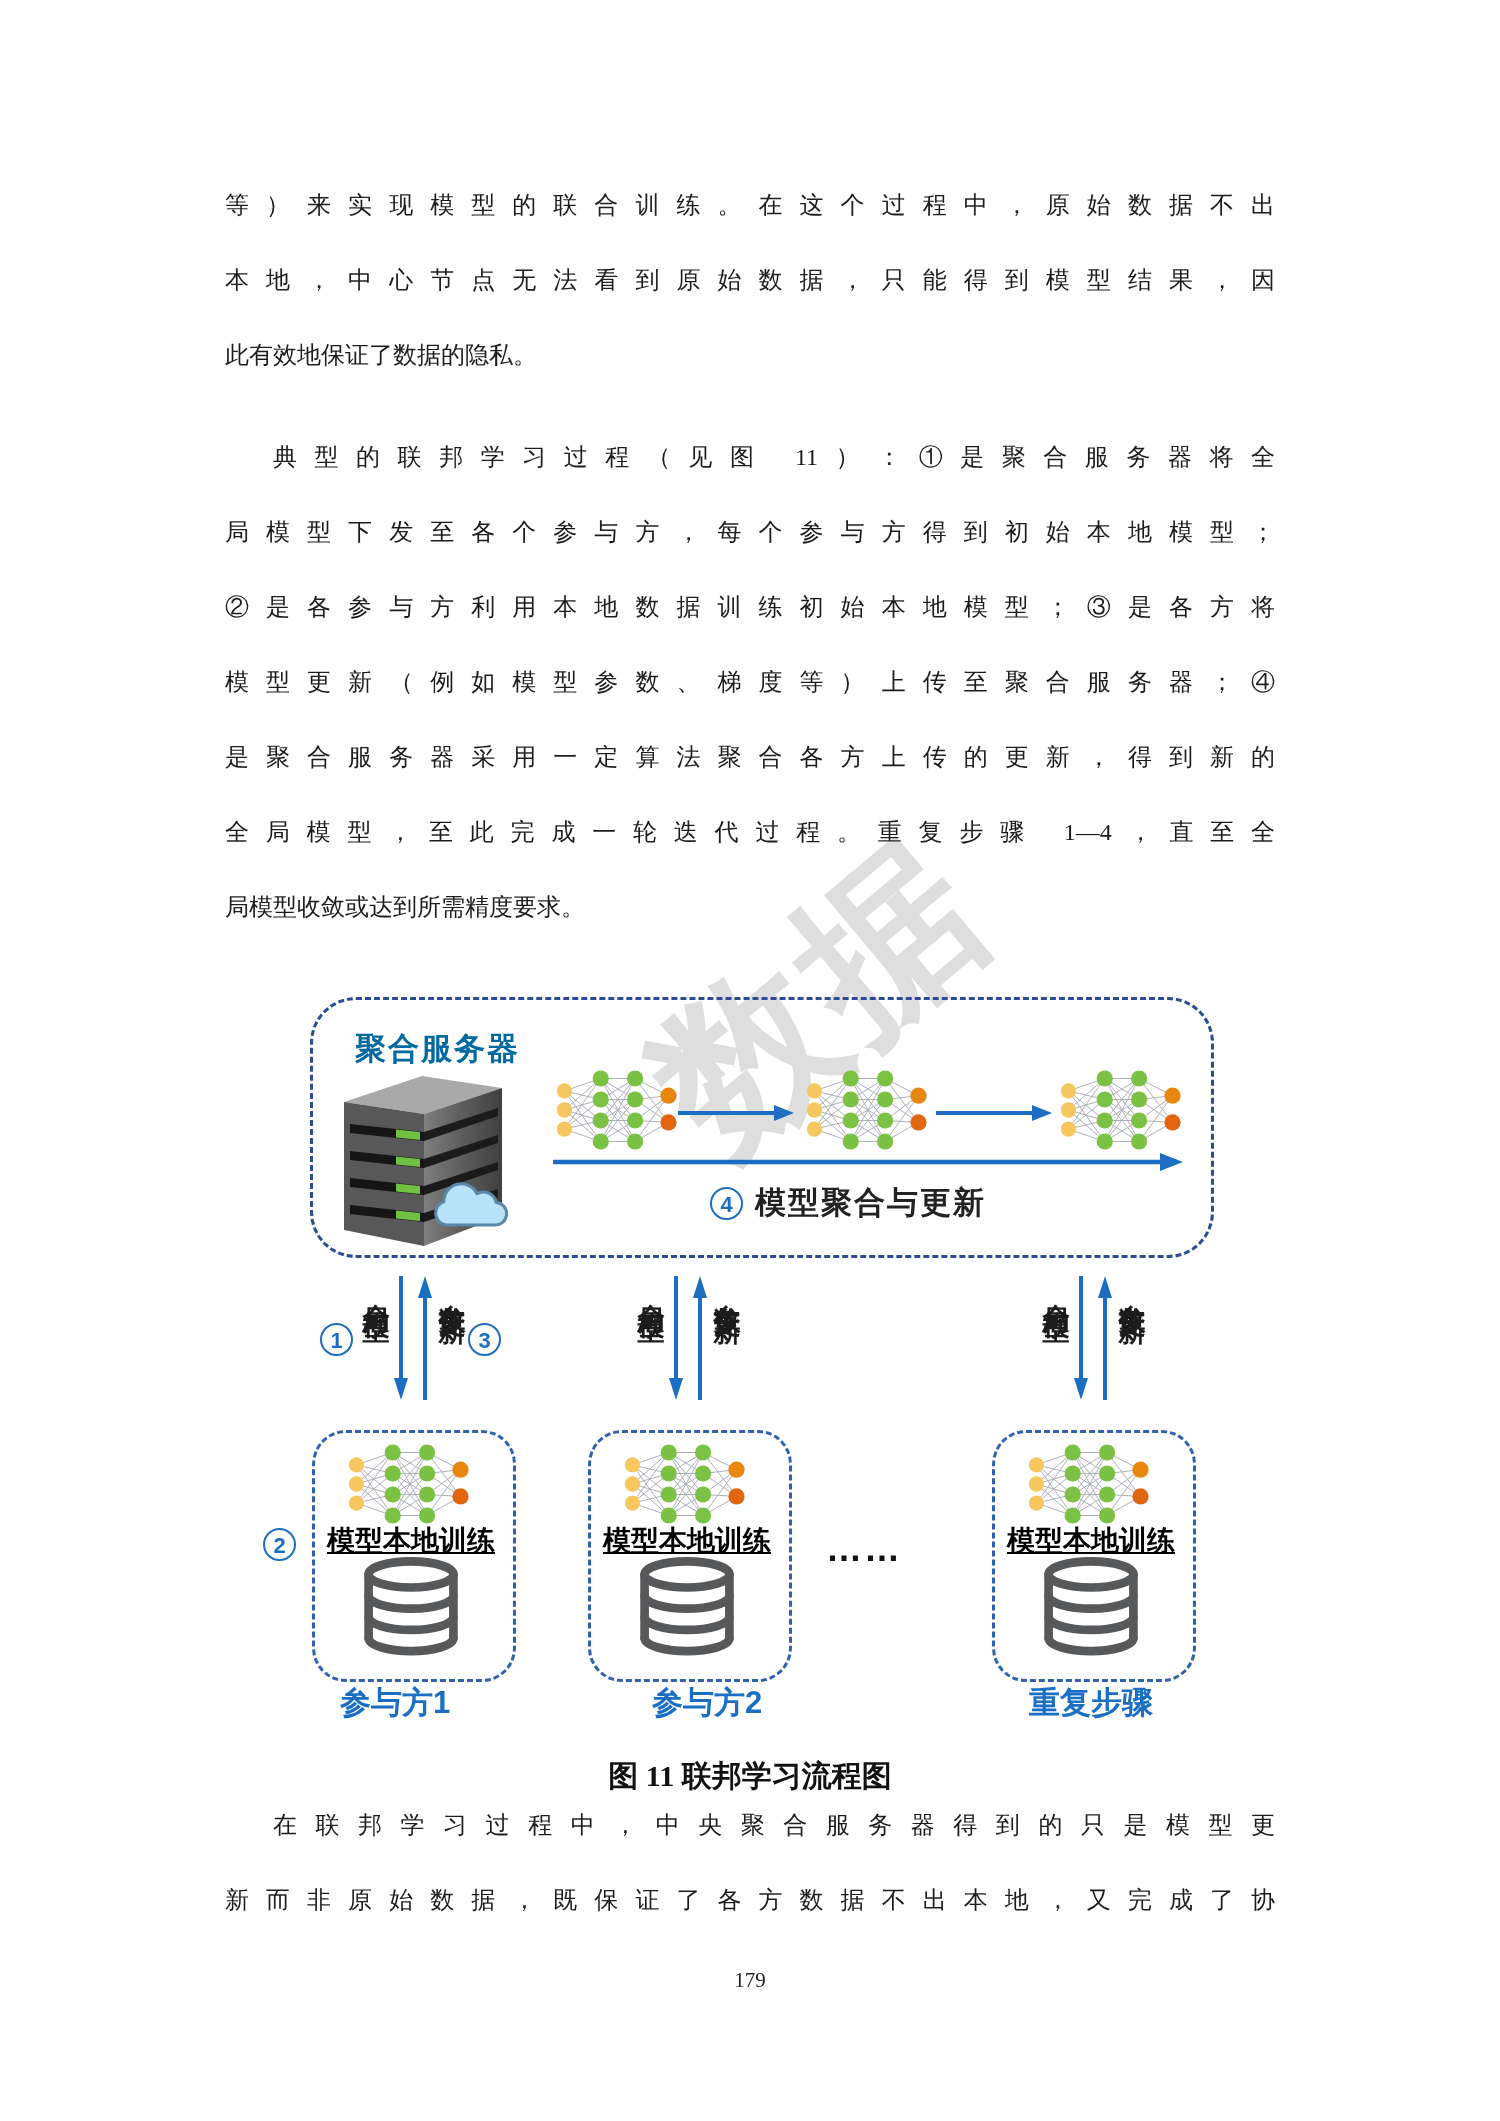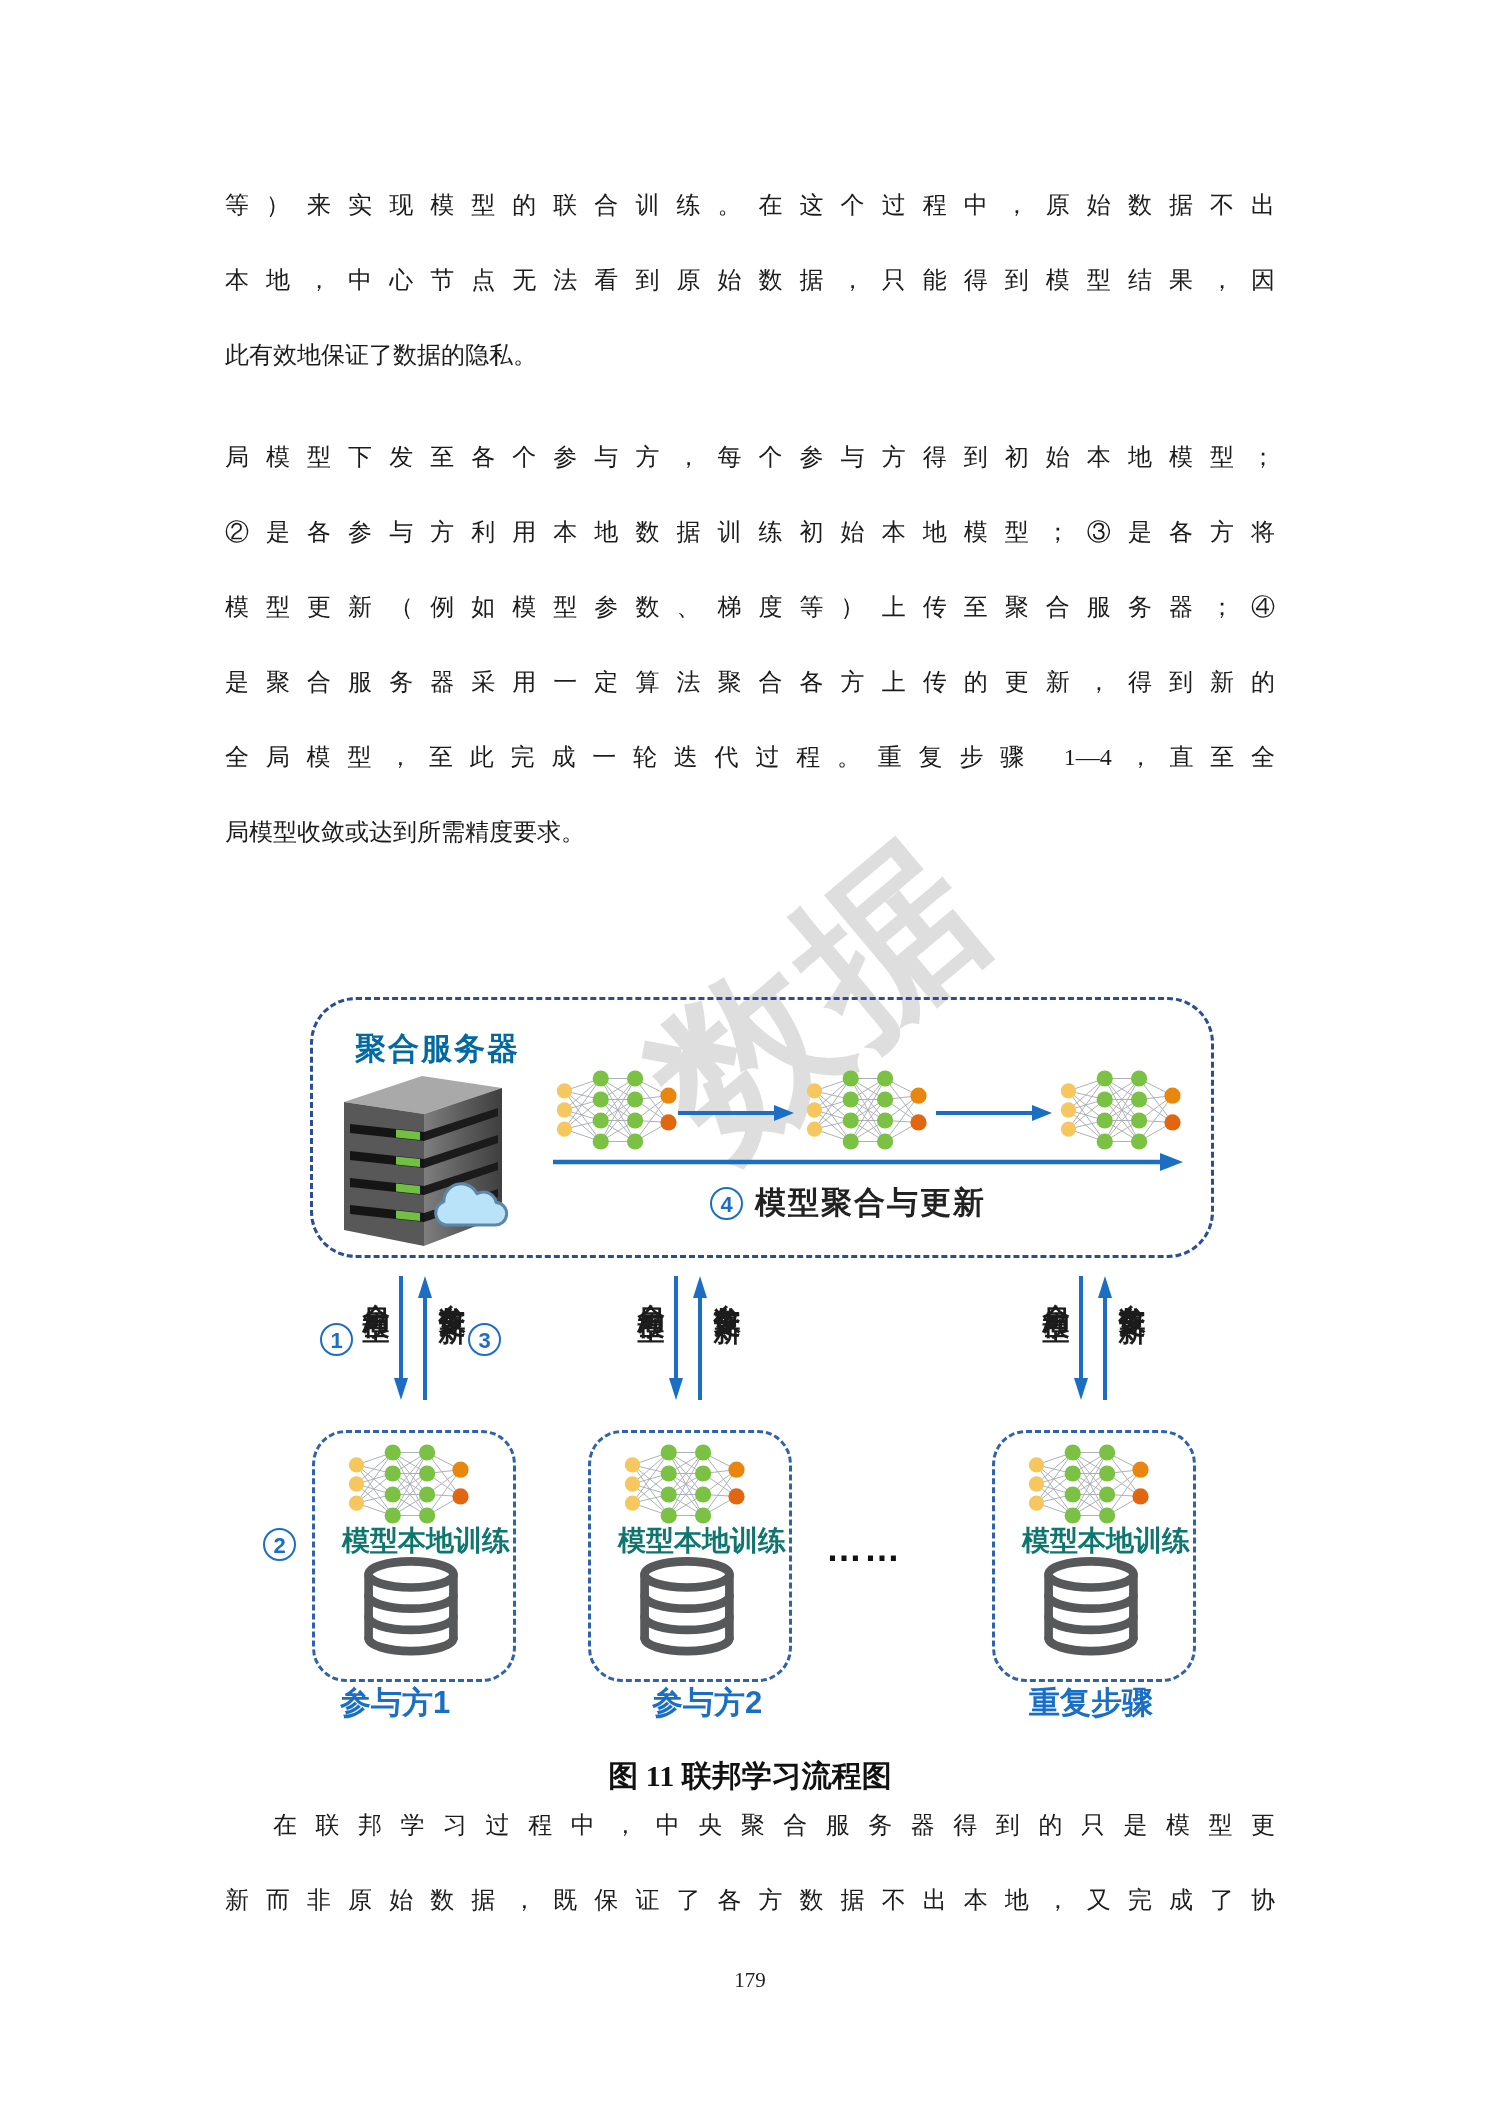--- a/index.html
+++ b/index.html
@@ -25,22 +25,22 @@
   .nn.top{top:1066px;}
   .harrow{position:absolute;height:20px;}
   .step4row{left:710px;top:1182px;display:flex;align-items:center;gap:12px;}
   .step4text{font:bold 31px "Liberation Sans",sans-serif;color:#222;letter-spacing:2px;}
   .circ{width:33px;height:33px;border:2.5px solid #1b6ec2;border-radius:50%;background:#fff;
         color:#1b6ec2;font:bold 22px/31px "Liberation Sans",sans-serif;text-align:center;box-sizing:border-box;}
   .circ.abs{position:absolute;}
   .vlabel{position:absolute;top:1282px;writing-mode:vertical-rl;text-orientation:upright;
           font:bold 27px "Liberation Sans",sans-serif;letter-spacing:4px;color:#1c1c1c;}
   .varrow{position:absolute;top:1276px;width:18px;height:124px;}
-  .local-label{position:absolute;top:1522px;width:198px;text-align:right;
-               font:bold 28px "Liberation Sans",sans-serif;color:#0f766e;}
+  .local-label{position:absolute;top:1522px;width:198px;text-align:center;
+               font:bold 28px "Liberation Sans",sans-serif;color:#000000;text-decoration:underline;}
   .db{position:absolute;top:1556px;width:106px;height:114px;}
   .party-label{position:absolute;top:1682px;width:198px;text-align:center;
                font:bold 31px "Liberation Sans",sans-serif;color:#1a6fc4;}
   .dots{position:absolute;left:826px;top:1528px;font:900 36px "Liberation Sans",sans-serif;
         color:#111;letter-spacing:2px;}
   .caption{position:absolute;left:0;top:1756px;width:1500px;text-align:center;
            font-weight:bold;font-size:30px;color:#111;}
   .pagenum{position:absolute;left:0;top:1968px;width:1500px;text-align:center;font-size:21px;color:#222;}
 </style>
 </head>
@@ -50,20 +50,21 @@
 
   <div class="watermark">数据</div>
 
   <div class="textblock" style="top:168px">
     <div class="bline">等）来实现模型的联合训练。在这个过程中，原始数据不出</div>
     <div class="bline">本地，中心节点无法看到原始数据，只能得到模型结果，因</div>
     <div class="bline lastline">此有效地保证了数据的隐私。</div>
   </div>
 
   <div class="textblock" style="top:420px">
+    <div class="bline indent">典型的联邦学习过程（见图 11）：①是聚合服务器将全</div>
     <div class="bline">局模型下发至各个参与方，每个参与方得到初始本地模型；</div>
     <div class="bline">②是各参与方利用本地数据训练初始本地模型；③是各方将</div>
     <div class="bline">模型更新（例如模型参数、梯度等）上传至聚合服务器；④</div>
     <div class="bline">是聚合服务器采用一定算法聚合各方上传的更新，得到新的</div>
     <div class="bline">全局模型，至此完成一轮迭代过程。重复步骤 1—4，直至全</div>
     <div class="bline lastline">局模型收敛或达到所需精度要求。</div>
   </div>
 
   <div class="fig topbox"></div>
   <div class="fig server-label">聚合服务器</div>

